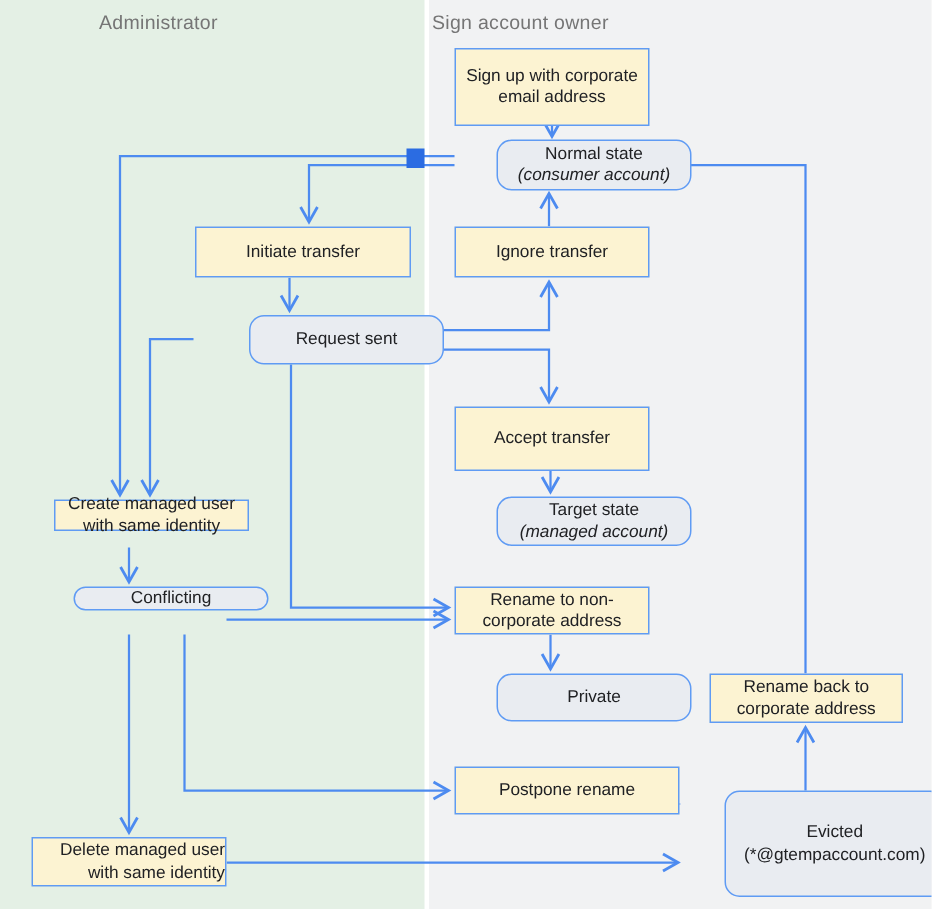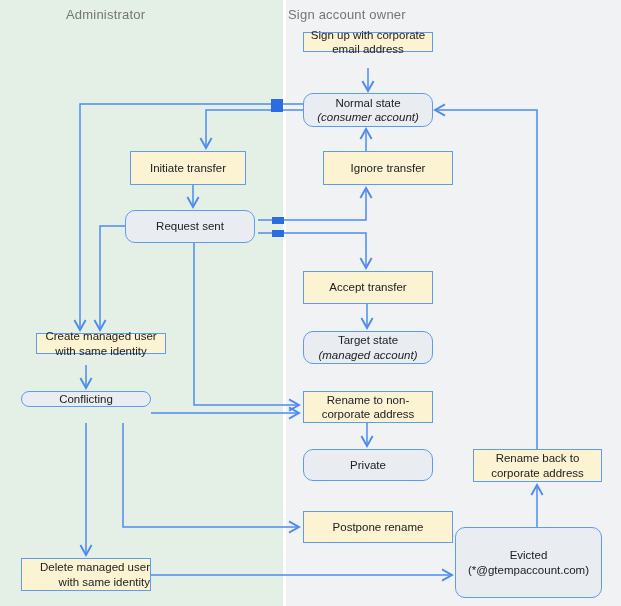--- a/index.html
+++ b/index.html
@@ -19,21 +19,21 @@
   .node{
     position:absolute;display:flex;flex-direction:column;
     align-items:center;justify-content:center;text-align:center;
     font-size:11.5px;line-height:14.5px;box-sizing:border-box;
     z-index:2;
   }
   .action{
     background:#fcf3d2;border:1px solid #5f9bf4;
   }
   .state{
-    background:#e9ecf1;border:1px solid #5f9bf4;border-radius:10px;
+    background:#e9ecf1;border:1px solid #5f9bf4;border-radius:10px;margin-left:28px;
   }
   .node span{display:block;}
   .it{font-style:italic;text-align:center;}
   svg.edges{position:absolute;left:0;top:0;z-index:1;pointer-events:none;}
 </style>
 </head>
 <body>
 
 <div class="lane lane-admin"></div>
 <div class="lane lane-owner"></div>
@@ -67,43 +67,43 @@
     <path d="M537 527 L537 485" marker-end="url(#arr)"></path>
     <path d="M537 449 L537 110 L435 110" marker-end="url(#arr)"></path>
   </g>
   <g fill="#2b6ce2" stroke="none">
     <rect x="271" y="99" width="12" height="13"></rect>
     <rect x="272" y="217" width="12" height="7"></rect>
     <rect x="272" y="230" width="12" height="7"></rect>
   </g>
 </svg>
 
-<div class="node action" style="left:303px;top:32px;width:130px;height:20px;">
+<div class="node action" style="left:303px;top:32px;width:130px;height:52px;">
   <span>Sign up with corporate</span>
   <span>email address</span>
 </div>
 
 <div class="node state" style="left:303px;top:93px;width:130px;height:34px;">
   <span>Normal state</span>
   <span class="it">(consumer account)</span>
 </div>
 
-<div class="node action" style="left:130px;top:151px;width:116px;height:34px;">
+<div class="node action" style="left:130px;top:151px;width:144px;height:34px;">
   <span>Initiate transfer</span>
 </div>
 
-<div class="node action" style="left:303px;top:151px;width:130px;height:34px;margin-left:20px;">
+<div class="node action" style="left:303px;top:151px;width:130px;height:34px;">
   <span>Ignore transfer</span>
 </div>
 
-<div class="node state" style="left:125px;top:210px;width:130px;height:33px;">
+<div class="node state" style="left:138px;top:210px;width:130px;height:33px;">
   <span>Request sent</span>
 </div>
 
-<div class="node action" style="left:303px;top:271px;width:130px;height:33px;">
+<div class="node action" style="left:303px;top:271px;width:130px;height:43px;">
   <span>Accept transfer</span>
 </div>
 
 <div class="node state" style="left:303px;top:331px;width:130px;height:33px;">
   <span>Target state</span>
   <span class="it">(managed account)</span>
 </div>
 
 <div class="node action" style="left:36px;top:333px;width:130px;height:21px;text-align:right;">
   <span>Create managed user</span>

